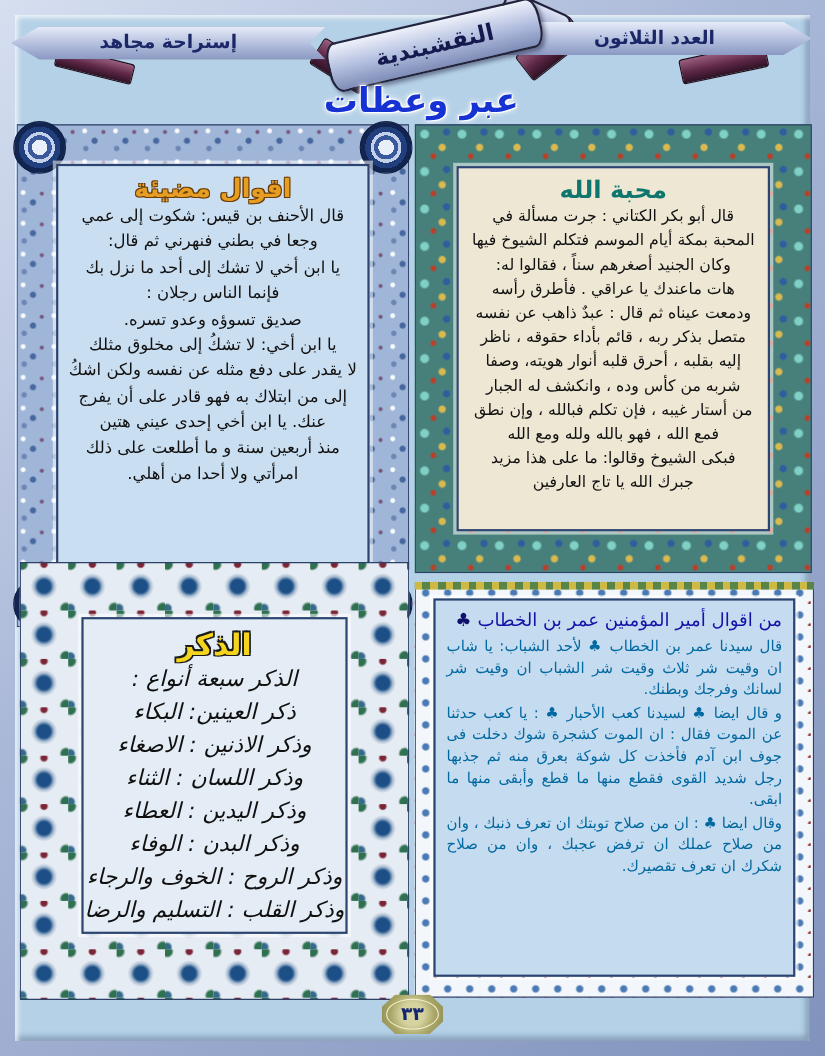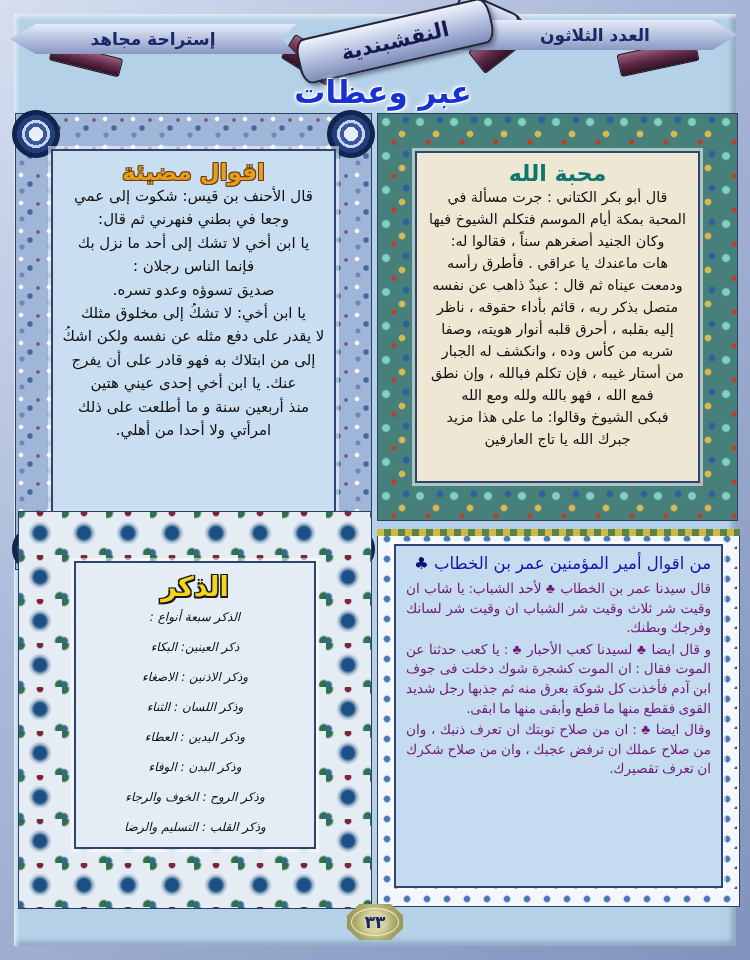--- a/index.html
+++ b/index.html
@@ -73,23 +73,23 @@
   .t-gold   { font-size:23px; color:#e59d22;
       text-shadow:1px 1px 0 #6b3d08,-1px -1px 0 #6b3d08,1px -1px 0 #6b3d08,-1px 1px 0 #6b3d08; }
   .t-red    { font-size:22px; color:#0f766e; }
   .t-yellow { font-size:27px; color:#f4d41c;
       text-shadow:1.5px 1.5px 0 #1a1a1a,-1.5px -1.5px 0 #1a1a1a,1.5px -1.5px 0 #1a1a1a,-1.5px 1.5px 0 #1a1a1a; }
   .t-navy   { font-size:16.5px; color:#1313a8; text-align:right; padding:8px 10px 4px; }
 
   .body-center { direction:rtl; text-align:center; color:#101010; }
   .b1 .line { font-size:15px; line-height:23.4px; }
   .b2 .line { font-size:14.3px; line-height:22px; }
-  .b3 .line { font-size:12px; line-height:30px; font-style:italic; }
-  .paras { direction:rtl; text-align:justify; text-align-last:right; color:#701a75;
-           padding:2px 10px;font-family:Liberation Serif, serif; }
+  .b3 .line { font-size:20px; line-height:30px; font-style:italic; }
+  .paras { direction:rtl; text-align:justify; text-align-last:right; color:#0369a1;
+           padding:2px 10px; }
   .paras .line { font-size:13.6px; line-height:19.6px; margin-bottom:2px; }
 
   .page-num { position:absolute; left:347px; top:904px; width:56px; height:36px;
       clip-path:polygon(22% 0,78% 0,100% 32%,100% 68%,78% 100%,22% 100%,0 68%,0 32%);
       background:radial-gradient(circle,#d6d3a0 0 30%,#a9a667 60%,#8b894e 100%);
       display:flex; align-items:center; justify-content:center;
       color:#16266e; font-weight:bold; font-size:17px; }
   .page-num-ring { position:absolute; inset:4px; border:1.5px solid #f0eecb; border-radius:50%;
       display:flex; align-items:center; justify-content:center; }
 </style>

